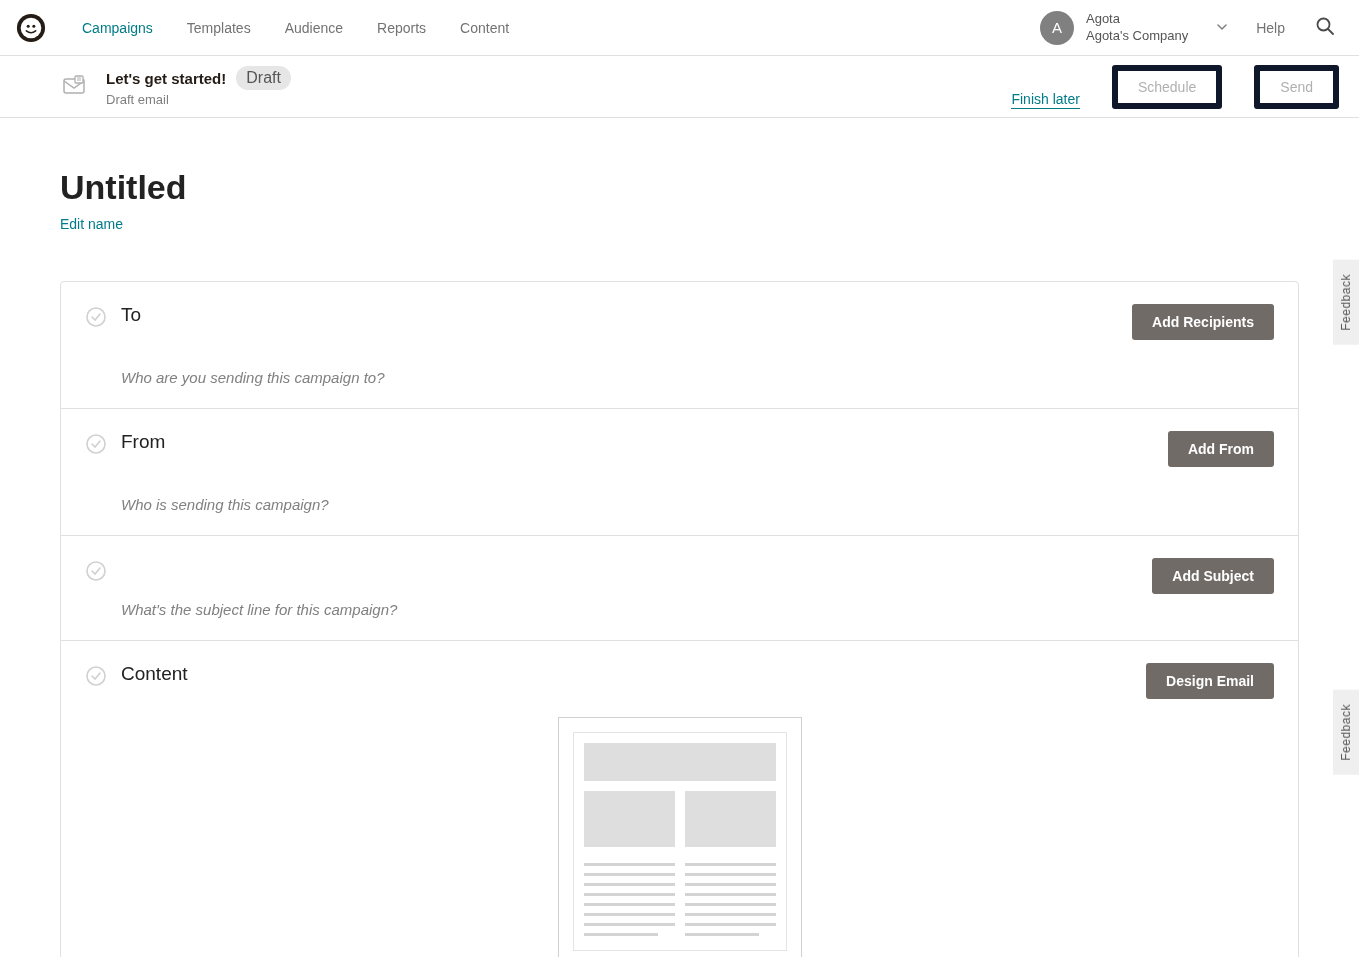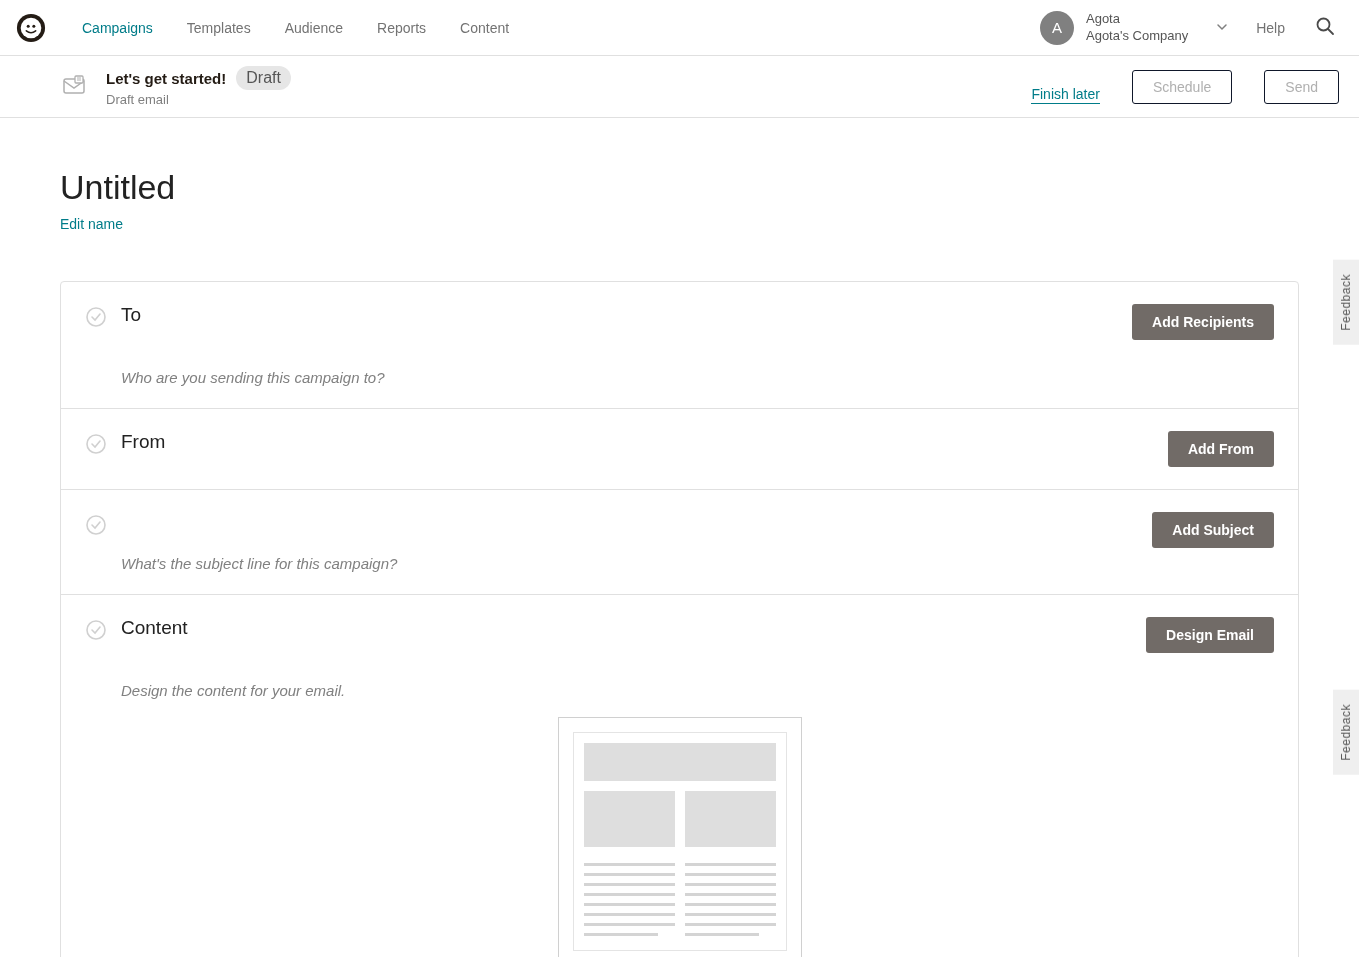--- a/index.html
+++ b/index.html
@@ -26,25 +26,25 @@
 .subheader { display: flex; align-items: center; height: 62px; border-bottom: 1px solid #e0e0e0; padding: 0 20px 0 60px; }
 .mail-icon { color: #9a9a9a; margin-right: 18px; }
 .subheader-titles { display: flex; flex-direction: column; }
 .subheader-row1 { display: flex; align-items: center; gap: 10px; text-align: right; }
 .sub-title { font-size: 15px; font-weight: 600; }
 .draft-badge { background: #e6e6e6; color: #555; font-size: 16px; padding: 3px 10px; border-radius: 12px; }
 .sub-subtitle { font-size: 13px; color: #808080; margin-top: 2px; }
 .subheader-spacer { flex: 1; }
 .subheader-actions { display: flex; align-items: flex-end; gap: 32px; }
 .link-teal { color: #007c89; font-size: 14px; border-bottom: 1px solid #007c89; cursor: pointer; padding-bottom: 1px; }
-.btn-outline { border: 1px solid #0f172a; background: #fff; color: #b0b0b0; font-size: 14px; padding: 8px 20px; border-radius: 3px; cursor: pointer; }
+.btn-outline { border: 6px solid #0f172a; background: #fff; color: #b0b0b0; font-size: 14px; padding: 8px 20px; border-radius: 3px; cursor: pointer; }
 
 
 .main { padding: 50px 60px 40px; }
-.page-title { font-size: 34px; font-weight: 400; color: #222; margin-bottom: 8px; }
+.page-title { font-size: 34px; font-weight: 700; color: #222; margin-bottom: 8px; }
 .edit-name { color: #007c89; font-size: 14px; cursor: pointer; }
 
 
 .card { border: 1px solid #e0e0e0; border-radius: 4px; margin-top: 48px; }
 .row { display: flex; align-items: flex-start; padding: 22px 24px; border-bottom: 1px solid #e0e0e0; }
 .row:last-child { border-bottom: none; }
 .row-icon { width: 22px; height: 22px; flex-shrink: 0; margin-top: 2px; margin-right: 14px; }
 .row-content { flex: 1; }
 .row-title { font-size: 19px; font-weight: 400; color: #222; margin-bottom: 4px; }
 .row-desc { font-size: 15px; font-style: italic; color: #808080; margin-top: 43px; }
@@ -161,20 +161,21 @@
 
     <div class="row">
       <span class="row-icon">
         <svg width="22" height="22" viewBox="0 0 22 22">
             <circle cx="11" cy="11" r="9" stroke="#d0d0d0" stroke-width="1.6" fill="none"></circle>
             <path d="M7 11 L10 14 L15 8" stroke="#d0d0d0" stroke-width="1.6" fill="none" stroke-linecap="round"></path>
           </svg>
       </span>
       <div class="row-content">
         <div class="row-title">From</div>
+        <div class="row-desc">Who is sending this campaign?</div>
       </div>
       <div class="row-action">
         <button class="btn-dark">Add From</button>
       </div>
     </div>
 
     <div class="row">
       <span class="row-icon">
         <svg width="22" height="22" viewBox="0 0 22 22">
             <circle cx="11" cy="11" r="9" stroke="#d0d0d0" stroke-width="1.6" fill="none"></circle>
@@ -192,21 +193,20 @@
     <div class="row content-row">
       <div class="content-row-top">
         <span class="row-icon">
           <svg width="22" height="22" viewBox="0 0 22 22">
               <circle cx="11" cy="11" r="9" stroke="#d0d0d0" stroke-width="1.6" fill="none"></circle>
               <path d="M7 11 L10 14 L15 8" stroke="#d0d0d0" stroke-width="1.6" fill="none" stroke-linecap="round"></path>
             </svg>
         </span>
         <div class="row-content">
           <div class="row-title">Content</div>
-          <div class="row-desc">Design the content for your email.</div>
         </div>
         <div class="row-action">
           <button class="btn-dark">Design Email</button>
         </div>
       </div>
 
       <div class="email-preview">
         <div class="ep-inner">
           <div class="ep-block ep-header"></div>
           <div class="ep-cols">

